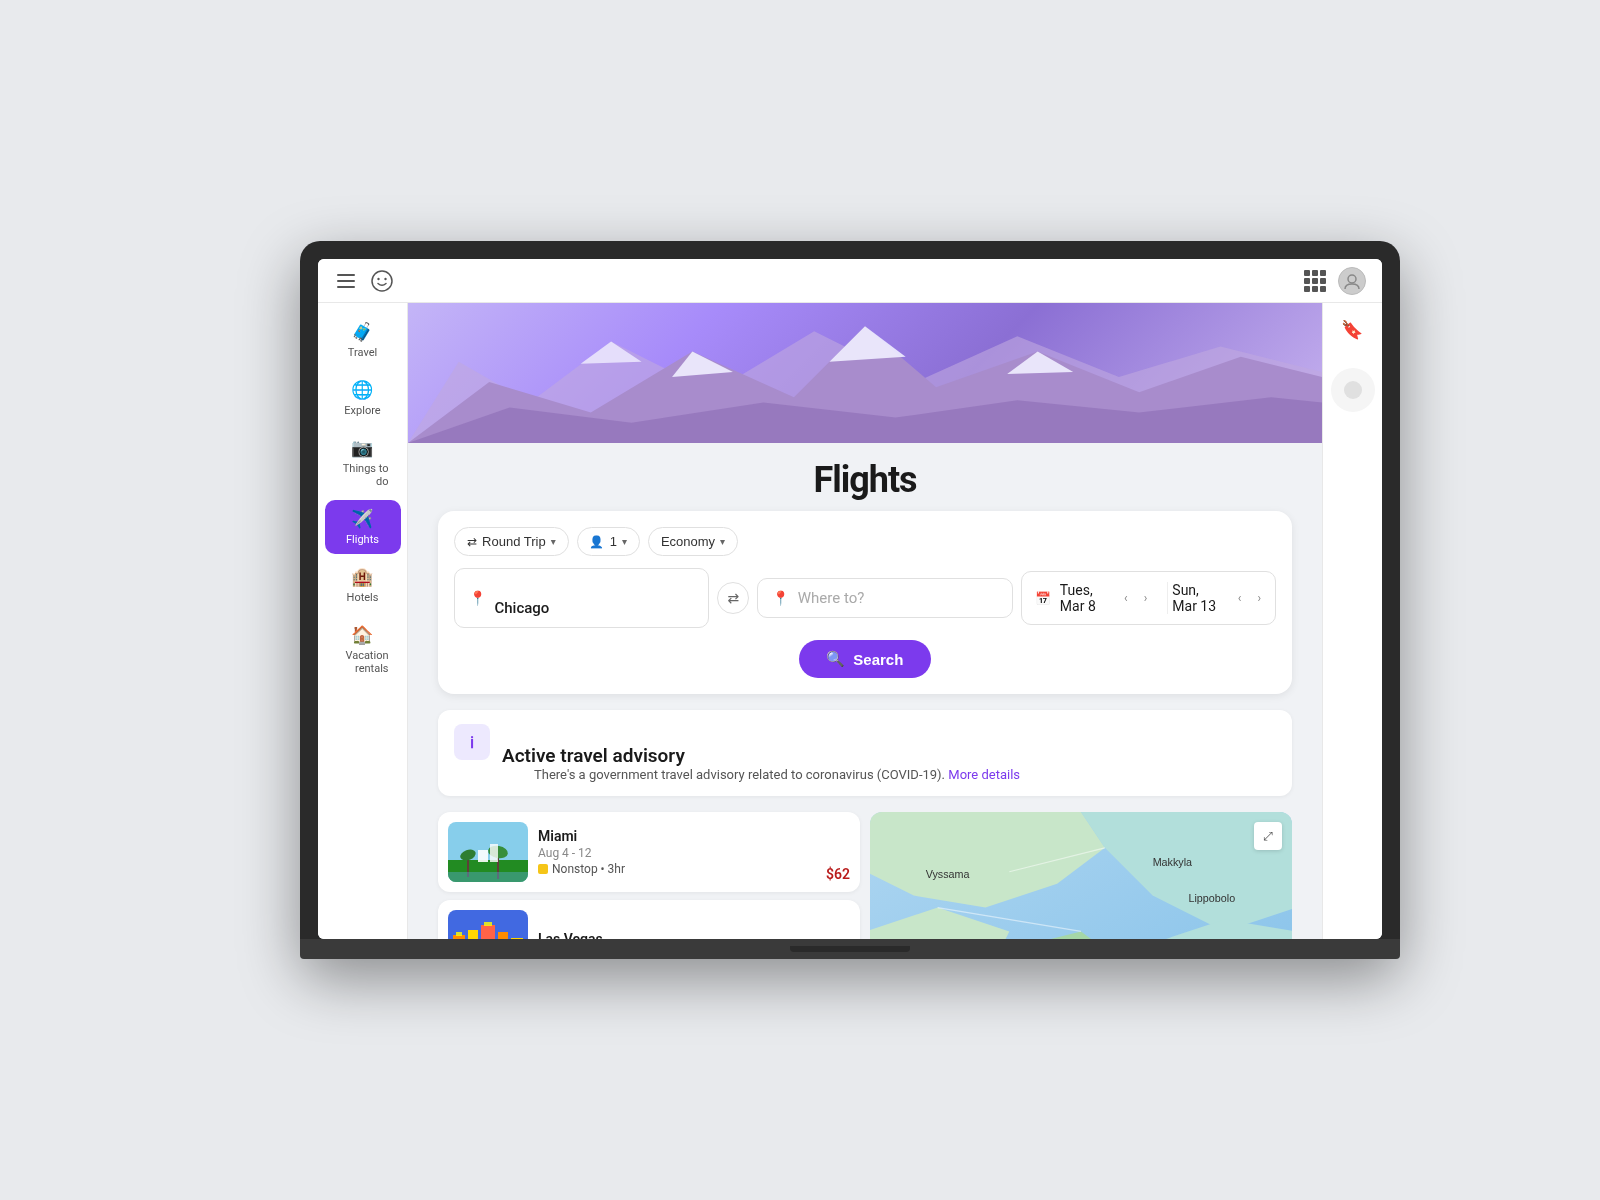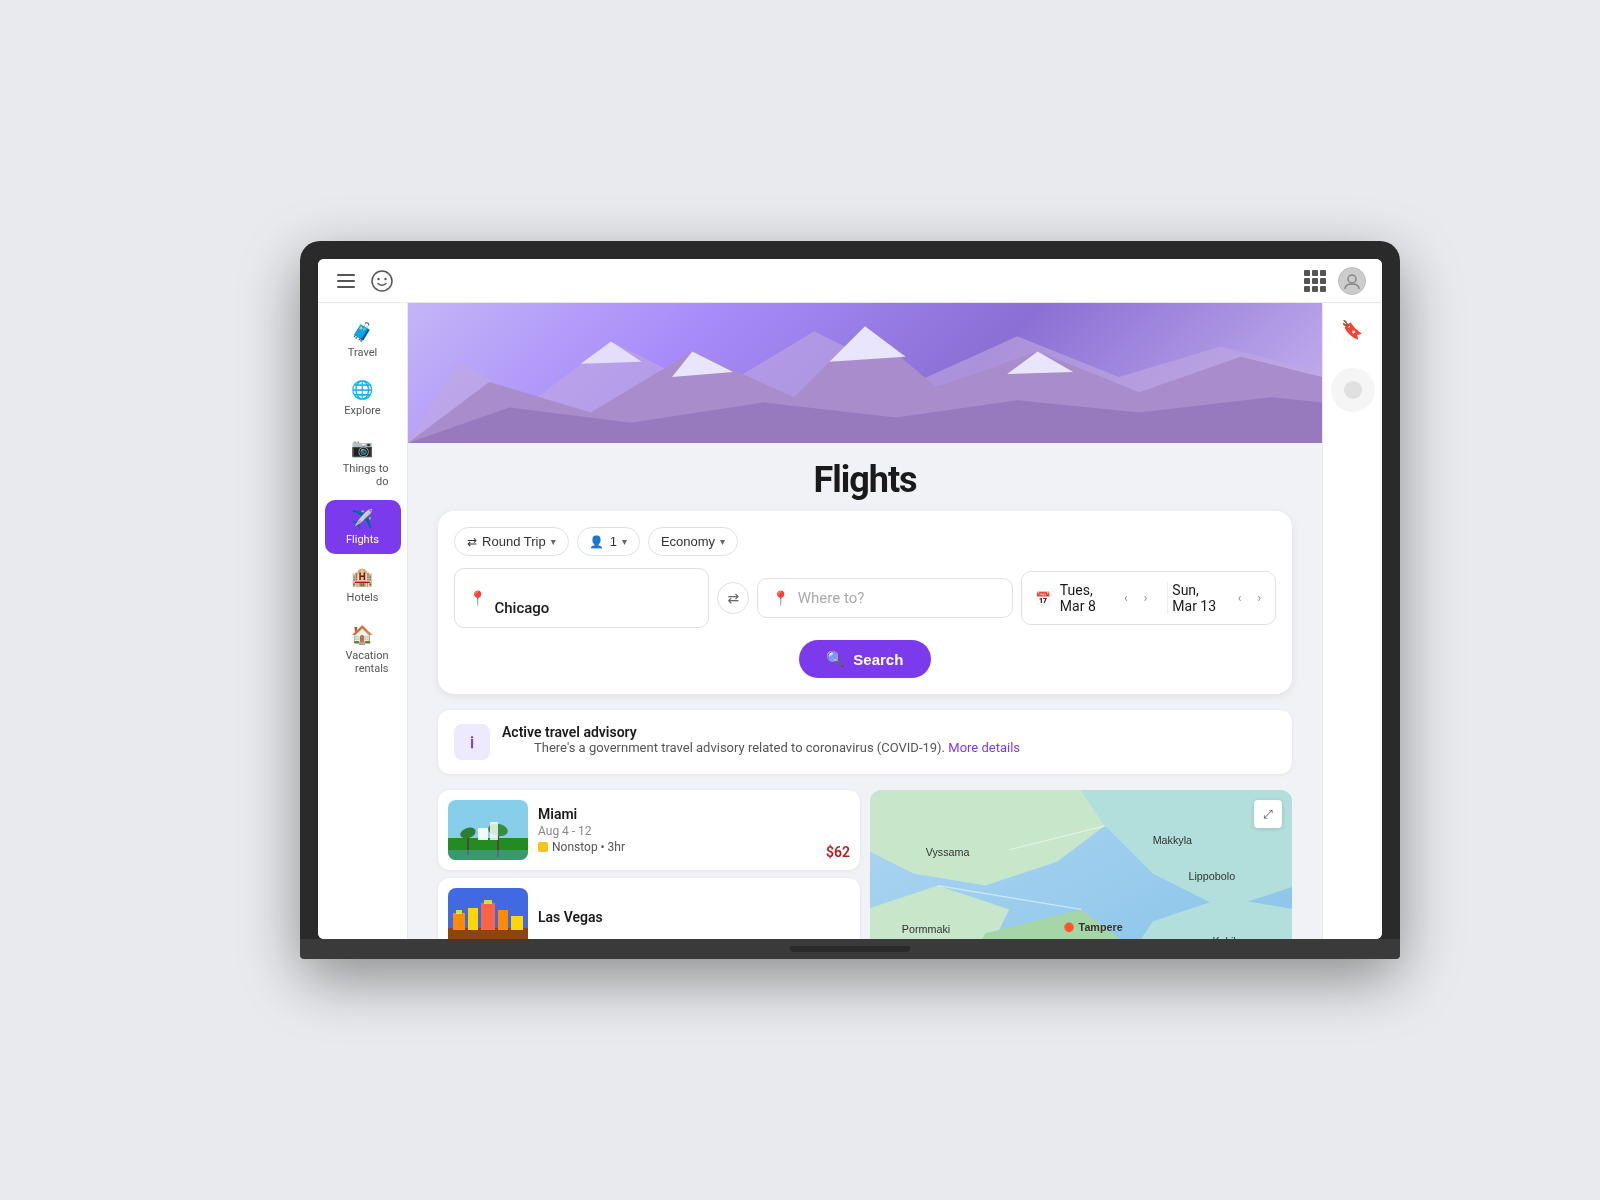--- a/index.html
+++ b/index.html
@@ -327,23 +327,24 @@
       height: 36px;
       background: #ede9fe;
       border-radius: 8px;
       display: flex;
       align-items: center;
       justify-content: center;
       flex-shrink: 0;
     }
 
     .advisory-title {
-      font-size: 14px;
+      font-size: 19px;
       font-weight: 600;
       color: #1a1a1a;
+      margin-top: 20px;
     }
 
     .advisory-desc {
       font-size: 13px;
       color: #555;
       margin-left: 32px;
     }
 
     .advisory-link {
       color: #7c3aed;

